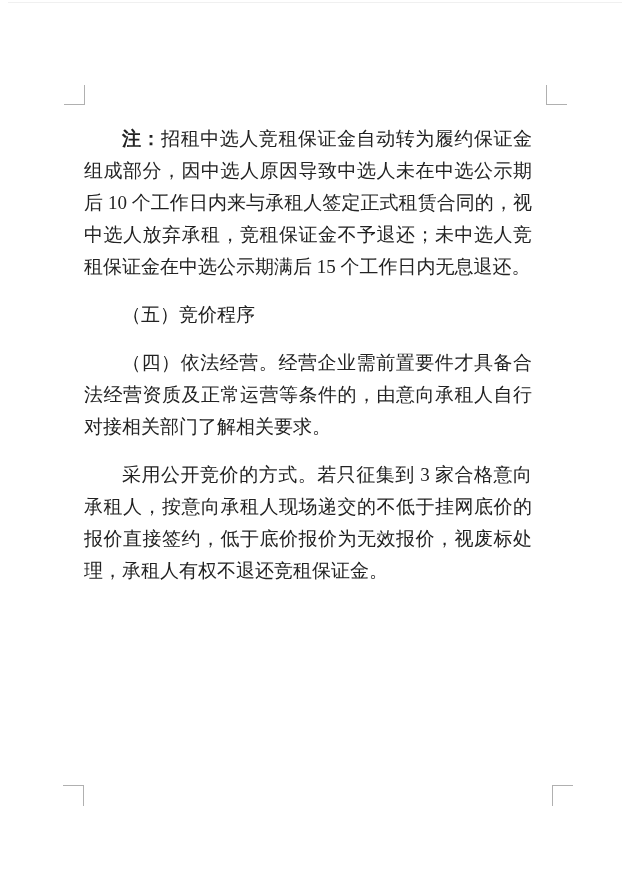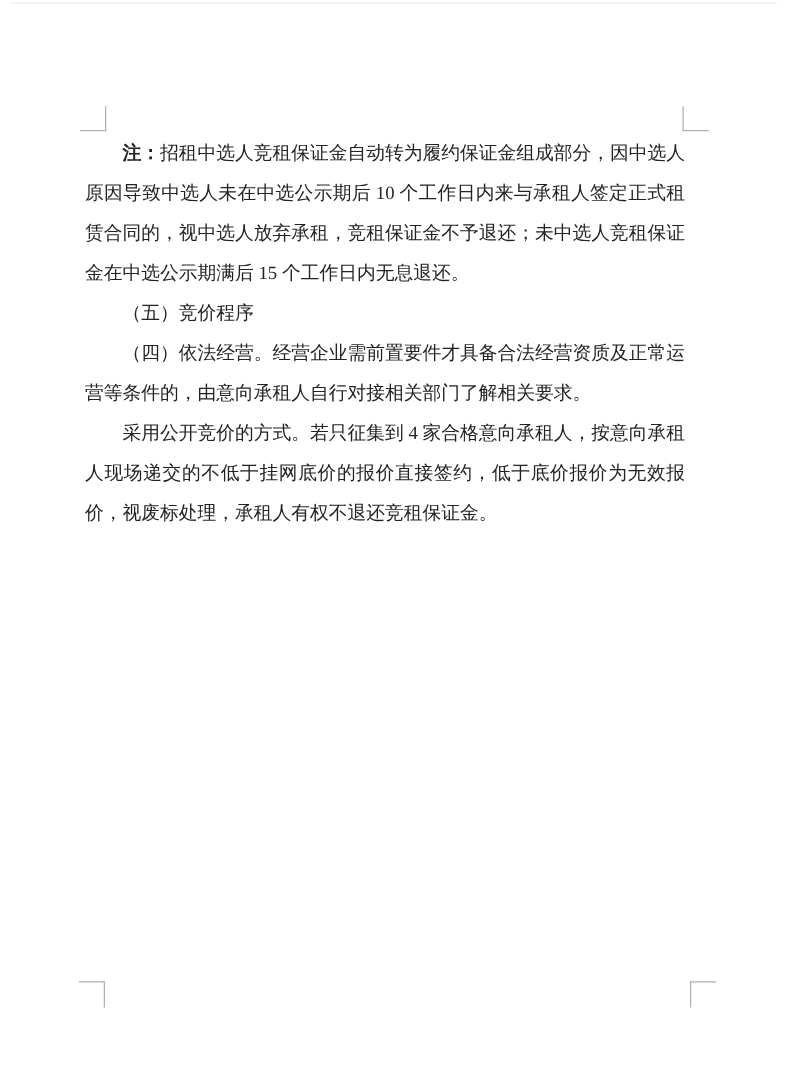--- a/index.html
+++ b/index.html
@@ -52,23 +52,23 @@
     border-left: 1px solid #b0b0b0;
     border-top: 1px solid #b0b0b0;
   }
   .content {
     position: absolute;
     left: 68px;
     top: 107px;
     width: 480px;
   }
   p.para {
-    margin: 0;
+    margin: 16px;
     padding: 0;
-    font-size: 15px;
+    font-size: 19px;
     line-height: 32px;
     color: #222222;
     text-align: justify;
     text-justify: inter-character;
     text-indent: 2em;
     font-kerning: none;
     font-family: Liberation Serif, serif;
   }
   p.para b {
     font-weight: bold;
@@ -89,18 +89,18 @@
   <div class="content">
 
     <p class="para"><b>注：</b><span>招租中选人竞租保证金自动转为履约保证金组成部分，因中选人原因导致中选人未在中选公示期后 10 个工作日内来与承租人签定正式租赁合同的，视中选人放弃承租，竞租保证金不予退还；未中选人竞租保证金在中选公示期满后 15 个工作日内无息退还。</span></p>
 
 
 
     <p class="para"><span>（五）竞价程序</span></p>
 
     <p class="para"><span>（四）依法经营。经营企业需前置要件才具备合法经营资质及正常运营等条件的，由意向承租人自行对接相关部门了解相关要求。</span></p>
 
-    <p class="para"><span>采用公开竞价的方式。若只征集到 4 家合格意向承租人，按意向承租人现场递交的不低于挂网底价的报价直接签约，低于底价报价为无效报价，视废标处理，承租人有权不退还竞租保证金。</span></p>
+    <p class="para"><span>采用公开竞价的方式。若只征集到 3 家合格意向承租人，按意向承租人现场递交的不低于挂网底价的报价直接签约，低于底价报价为无效报价，视废标处理，承租人有权不退还竞租保证金。</span></p>
 
 
   </div>
 
 </div>
 
 </body></html>

